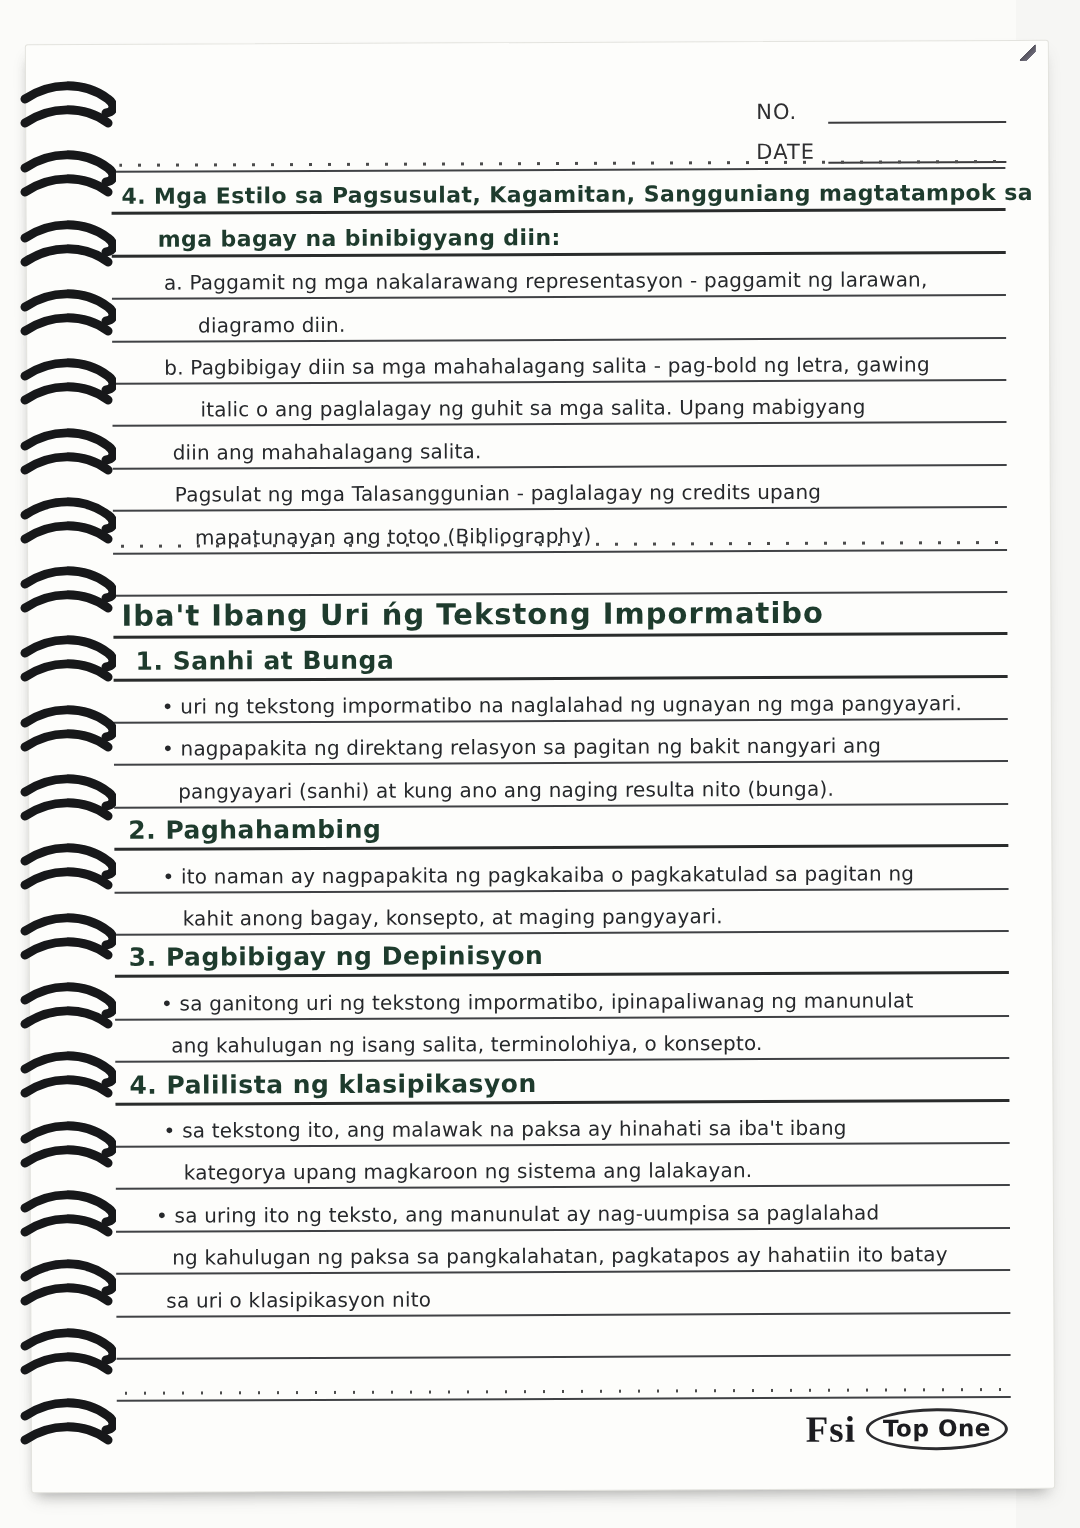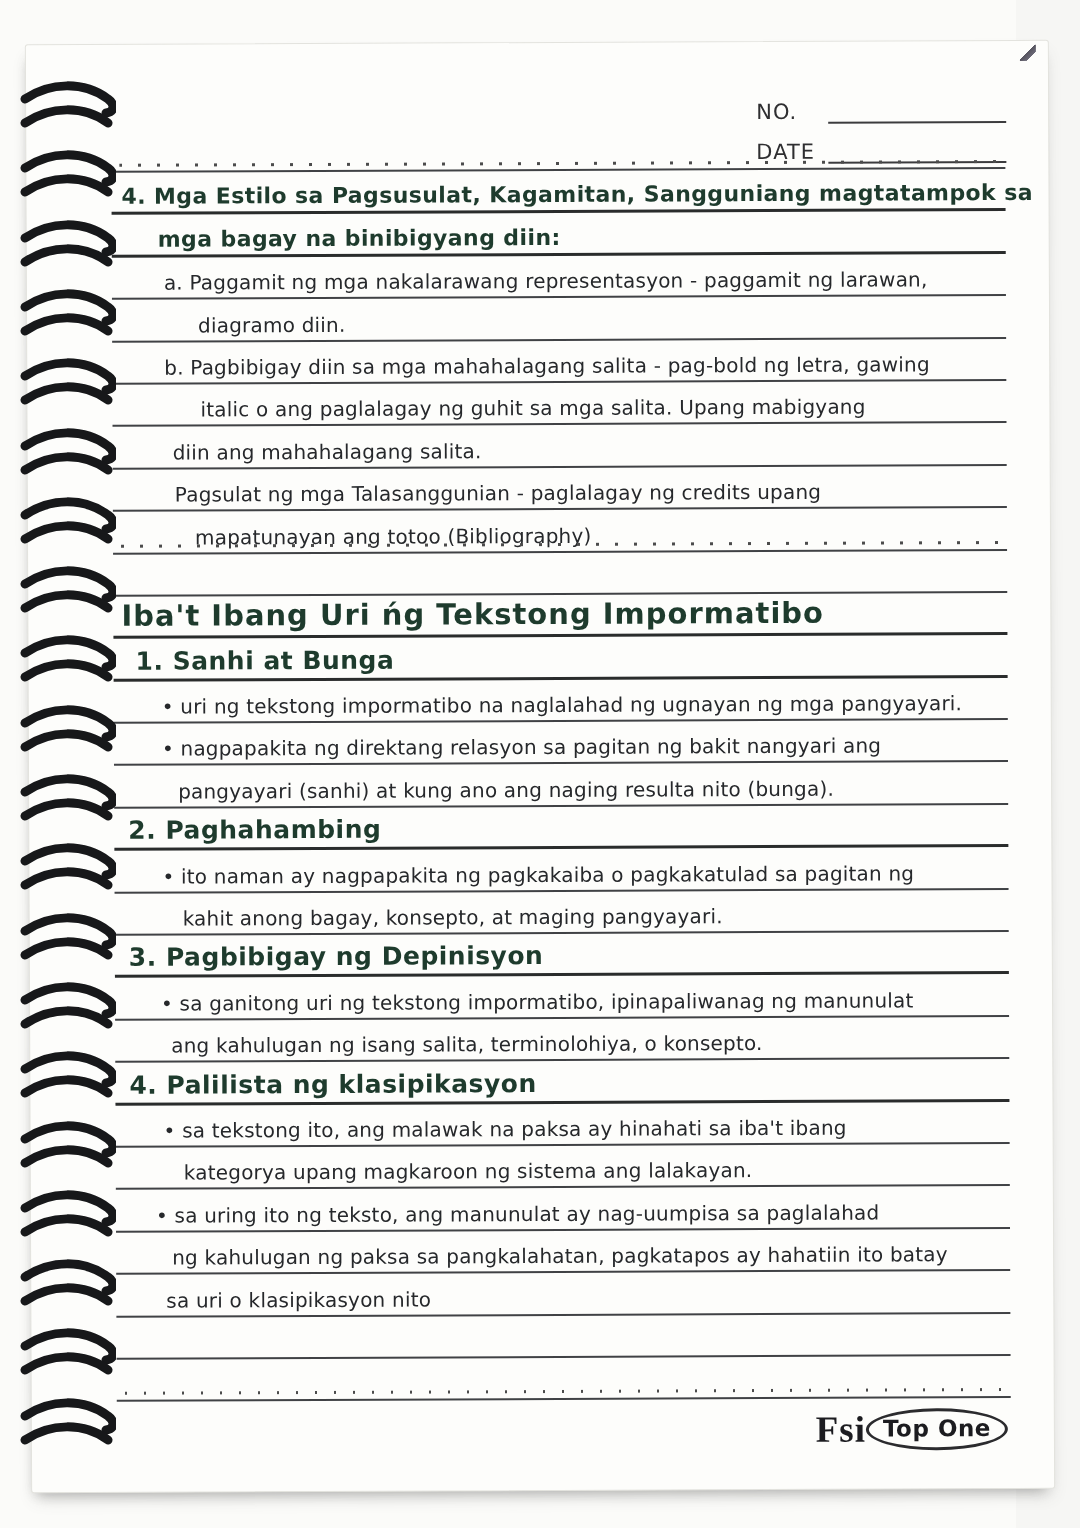--- a/index.html
+++ b/index.html
@@ -26,21 +26,21 @@
   .row.dk{border-bottom-width:3px;border-bottom-color:#2a2c2c;}
   .row.dots::after{content:"";position:absolute;left:8px;right:4px;bottom:5px;height:3px;
         background:repeating-linear-gradient(90deg,#4c4c4c 0 2.5px,transparent 2.5px 19px);}
   .t{color:var(--body-ink,#26282b);font-size:20px;letter-spacing:.2px;}
   .h1{color:var(--heading-ink,#1e3b2d);font-size:22px;font-weight:bold;letter-spacing:.4px;}
   .h2{color:var(--heading-ink,#1e3b2d);font-size:29px;font-weight:bold;letter-spacing:1px;}
   .h3{color:var(--heading-ink,#1e3b2d);font-size:25px;font-weight:bold;letter-spacing:.5px;}
   
   .coil{position:absolute;left:20px;width:96px;height:64px;}
   
-  .brand{position:absolute;right:46px;top:1366px;display:flex;align-items:center;}
+  .brand{position:absolute;right:46px;top:1366px;display:flex;align-items:center;gap:10px;}
   .brand .fsi{font-family:"Liberation Serif","DejaVu Serif",serif;font-weight:bold;
         font-size:37px;color:#1c1c20;letter-spacing:1px;}
   .brand .badge{border:3px solid #2b2b2e;border-radius:50%;padding:4px 14px 6px 14px;
         font-size:23px;color:#1c1c20;font-weight:bold;letter-spacing:.5px;}
 </style>
 </head>
 <body>
 
 <div class="scene">
 

